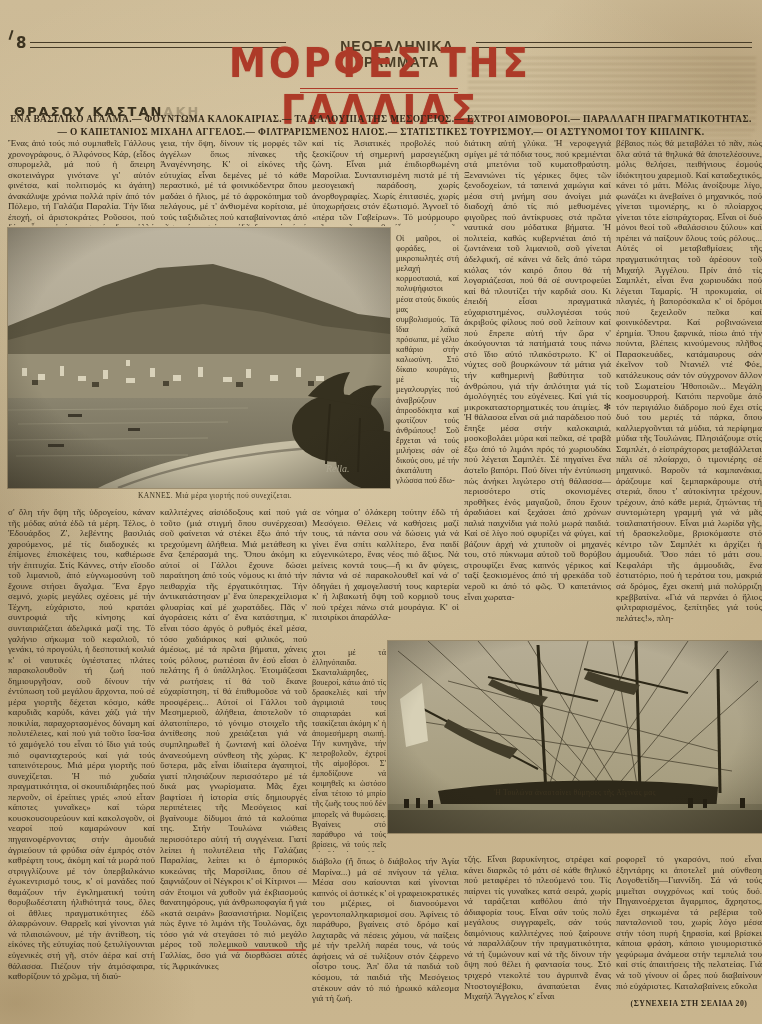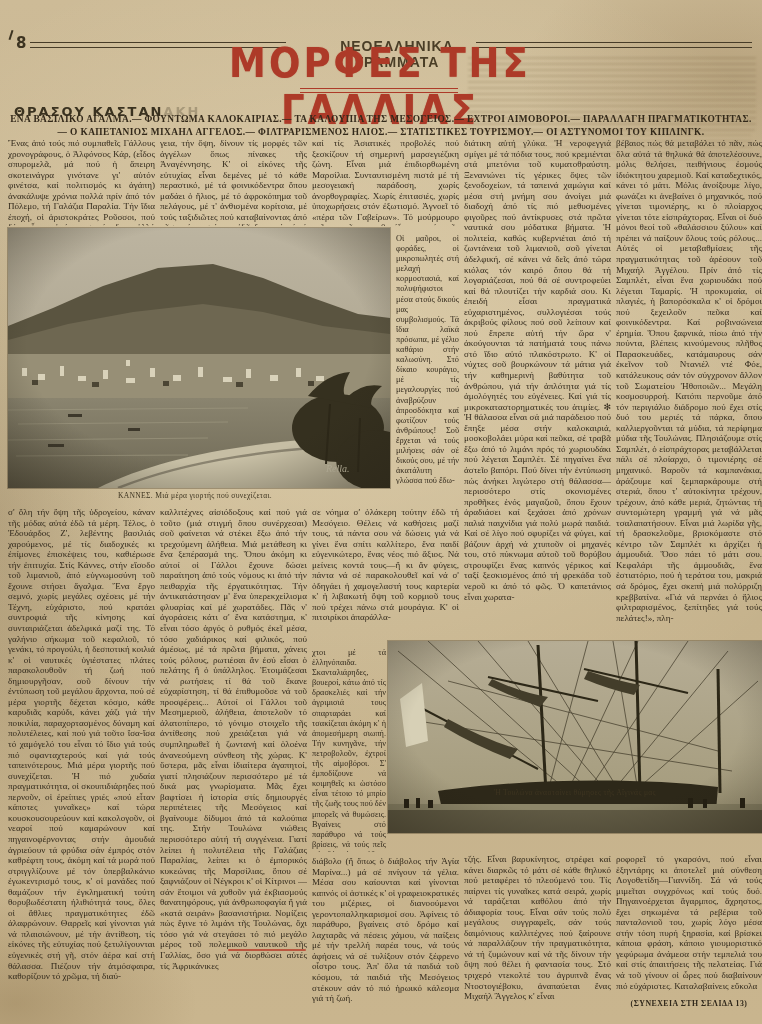--- a/index.html
+++ b/index.html
@@ -137,21 +137,21 @@
       <path d="M300,168 q18,-22 42,-24 q-10,18 -4,26 q16,-16 36,-12 q-14,12 -10,22 Z"></path>
     </g>
     <g stroke="#2c2718" stroke-width="2">
       <line x1="322" y1="176" x2="318" y2="236"></line>
         <line x1="352" y1="190" x2="350" y2="244"></line>
     </g>
     <text x="318" y="244" font-family="Liberation Serif, serif" font-style="italic" font-size="10" fill="#d8d1b8">Rella.</text>
     <rect width="382" height="260" fill="url(#vg)"></rect>
   </svg>
 </div>
-<div class="caption" style="left:4px;top:491px;width:382px;">ΚΑΝΝΕΣ. Μιά μέρα γιορτής πού συνεχίζεται.</div>
+<div class="caption" style="left:24px;top:491px;width:382px;">ΚΑΝΝΕΣ. Μιά μέρα γιορτής πού συνεχίζεται.</div>
 
 <div class="col narrow" style="left:396px;top:234px;width:63px;height:250px;">Οἱ μαῦροι, οἱ φοράδες, οἱ μικροπωλητές στή μελαχή κορμοστασιά, καί πολυψήφιστοι μέσα στούς δικούς μας συμβολισμούς. Τά ἴδια λαϊκά πρόσωπα, μέ γέλιο καθάριο στήν καλωσύνη. Στό δίκαιο κουράγιο, μέ τίς μεγαλουργίες πού ἀναβρύζουν ἀπροσδόκητα καί φωτίζουν τούς ἀνθρώπους! Σοῦ ἔρχεται νά τούς μιλήσεις σάν σέ δικούς σου, μέ τήν ἀκατάλυτη γλώσσα πού ἔδω-</div>
 
 <div class="col" style="left:8px;top:507px;width:147px;height:503px;">σ' ὅλη τήν ὄψη τῆς ὑδρογείου, κάναν τῆς μόδας αὐτά ἐδῶ τά μέρη. Τέλος, ὁ Ἐδουάρδος Ζ', λεβέντης βασιλιάς χαρούμενος, μέ τίς διαδοχικές κι ἐπίμονες ἐπισκέψεις του, καθιέρωσε τήν ἐπιτυχία. Στίς Κάννες, στήν εἴσοδο τοῦ λιμανιοῦ, ἀπό εὐγνωμοσύνη τοῦ ἔχουνε στήσει ἄγαλμα. Ἕνα ἔργο σεμνό, χωρίς μεγάλες σχέσεις μέ τήν Τέχνη, εὐχάριστο, πού κρατάει συντροφιά τῆς κίνησης καί συνταιριάζεται ἀδελφικά μαζί της. Τό γαλήνιο σήκωμα τοῦ κεφαλιοῦ, τό γενάκι, τό προγούλι, ἡ δεσποτική κοιλιά κ' οἱ ναυτικές ὑγιέστατες πλάτες παρακολουθοῦν τή ζωή πού δημιουργῆσαν, σοῦ δίνουν τήν ἐντύπωση τοῦ μεγάλου ἄρχοντα, πού σέ μέρα γιορτῆς δέχεται κόσμο, κάθε καρυδιᾶς καρύδι, κάνει χάζι γιά τήν ποικιλία, παραχορτασμένος δύναμη καί πολυτέλειες, καί πού γιά τοῦτο ἴσα-ἴσα τό χαμόγελό του εἶναι τό ἴδιο γιά τούς πιό σφανταχτερούς καί γιά τούς ταπεινότερους. Μιά μέρα γιορτῆς πού συνεχίζεται. Ἡ πιό χυδαία πραγματικότητα, οἱ σκουπιδιάρηδες πού περνοῦν, οἱ ἐρείπιες γριές «πού εἶταν κάποτες γυναῖκες» καί τώρα κουσκουσουρεύουν καί κακολογοῦν, οἱ νεαροί πού καμαρώνουν καί πηγαινοφέρνοντας στήν ἁμουδιά ἀγριεύουν τά φρύδια σάν ἐμπρός στόν καθρέφτη τους, ἀκόμη καί τά μωρά πού στριγγλίζουνε μέ τόν ὑπερβαλκάνιο ἐγωκεντρισμό τους, κ' οἱ μανάδες πού θαμάζουν τήν ἐγκληματική τούτη θορυβωδέστατη ἠλιθιότητά τους, ὅλες οἱ ἄθλιες πραγματικότητες ἐδῶ ἀλαφρώνουν. Θαρρεῖς καί γίνονται γιά νά πλαισιώνουν, μέ τήν ἀντίθεση, τίς εἰκόνες τῆς εὐτυχίας πού ξετυλίγουνται εὐγενικές στή γῆ, στόν ἀέρα καί στή θάλασσα. Πιέζουν τήν ἀτμόσφαιρα, καθορίζουν τό χρῶμα, τή διαύ-</div>
 <div class="col" style="left:160px;top:507px;width:147px;height:503px;">καλλιτέχνες αἰσιόδοξους καί πού γιά τοῦτο (μιά στιγμή ὅπου συνέρχεσαι) σοῦ φαίνεται νά στέκει ἔξω ἀπό τήν τρεχούμενη ἀλήθεια. Μιά μετάθεση κι ἕνα ξεπέρασμά της. Ὅπου ἀκόμη κι αὐτοί οἱ Γάλλοι ἔχουνε δώσει παραίτηση ἀπό τούς νόμους κι ἀπό τήν πειθαρχία τῆς ἐργατικότητας. Τήν ἀντικατάστησαν μ' ἕνα ὑπερεκχείλισμα φλυαρίας καί μέ χωρατάδες. Πᾶς ν' ἀγοράσεις κάτι σ' ἕνα κατάστημα, κ' εἶναι τόσο ἀργός ὁ ρυθμός ἐκεῖ μέσα, τόσο χαδιάρικος καί φιλικός, πού ἀμέσως, μέ τά πρῶτα βήματα, χάνεις τούς ρόλους, ρωτιέσαι ἄν ἐσύ εἶσαι ὁ πελάτης ἤ ὁ ὑπάλληλος. Ἑτοιμάζεσαι νά ρωτήσεις τί θά τοῦ ἔκανε εὐχαρίστηση, τί θά ἐπιθυμοῦσε νά τοῦ προσφέρεις... Αὐτοί οἱ Γάλλοι τοῦ Μεσημεριοῦ, ἀλήθεια, ἀποτελοῦν τό ἁλατοπίπερο, τό γόνιμο στοιχεῖο τῆς ἀντίθεσης πού χρειάζεται γιά νά συμπληρωθεῖ ἡ ζωντανή καί ὁλοένα ἀνανεούμενη σύνθεση τῆς χώρας. Κ' ὕστερα, μᾶς εἶναι ἰδιαίτερα ἀγαπητοί, γιατί πλησιάζουν περισσότερο μέ τά δικά μας γνωρίσματα. Μᾶς ἔχει βαφτίσει ἡ ἱστορία στίς δημιουργές περιπέτειες τῆς Μεσόγειος καί βγαίνουμε δίδυμοι ἀπό τά καλούπια της. Στήν Τουλώνα νιώθεις περισσότερο αὐτή τή συγγένεια. Γιατί λείπει ἡ πολυτέλεια τῆς Γαλάζιας Παραλίας, λείπει κι ὁ ἐμπορικός κυκεώνας τῆς Μαρσίλιας, ὅπου σέ ξαφνιάζουν οἱ Νέγκροι κ' οἱ Κίτρινοι —σάν ἕτοιμοι νά χυθοῦν γιά ἐκβιασμούς θανατηφόρους, γιά ἀνθρωποφαγία ἤ γιά «κατά σειράν» βασανιστήρια. Νομίζεις πώς ἔγινε τό λιμάνι τῆς Τουλώνας, ὄχι τόσο γιά νά στεγάσει τό πιό μεγάλο μέρος τοῦ πολεμικοῦ ναυτικοῦ τῆς Γαλλίας, ὅσο γιά νά διορθώσει αὐτές τίς Ἀφρικάνικες</div>
 <div class="col" style="left:312px;top:507px;width:147px;height:136px;">σε νόημα σ' ὁλάκερη τούτην ἐδῶ τή Μεσόγειο. Θέλεις νά καθήσεις μαζί τους, τά πάντα σου νά δώσεις γιά νά γίνει ἕνα σπίτι καλλίτερο, ἕνα παιδί εὐγενικώτερο, ἕνας νέος πιό ἄξιος. Νά μείνεις κοντά τους—ἤ κι ἄν φύγεις, πάντα νά σέ παρακολουθεῖ καί νά σ' ὁδηγάει ἡ χαμογελαστή τους καρτερία κ' ἡ λιβακωτή ὄψη τοῦ κορμιοῦ τους πού τρέχει πάνω στά μουράγια. Κ' οἱ πιτσιρίκοι ἀπαράλλα-</div>
 <div class="col narrow" style="left:312px;top:648px;width:74px;height:204px;">χτοι μέ τά ἑλληνόπαιδα. Σκανταλιάρηδες, βουεροί, κάτω ἀπό τίς δρασκελιές καί τήν ἀγριμισιά τους σπαρταράει καί τσακίζεται ἀκόμη κ' ἡ ἀπομεσήμερη σιωπή. Τήν κυνηγᾶνε, τήν πετροβολοῦν, ἐχτροί τῆς αἱμοβόροι. Σ' ἐμποδίζουνε νά κοιμηθεῖς κι ὡστόσο εἶναι τέτοιο τό μπρίο τῆς ζωῆς τους πού δέν μπορεῖς νά θυμώσεις. Βγαίνεις στό παράθυρο νά τούς βρίσεις, νά τούς πεῖς πώς θά τούς ταράξεις, ὅπως ἡ Ἁγία Μαρίνα τό</div>
 <div class="col" style="left:312px;top:856px;width:147px;height:152px;">διάβολο (ἤ ὅπως ὁ διάβολος τήν Ἁγία Μαρίνα...) μά σέ πνίγουν τά γέλια. Μέσα σου καίουνται καί γίνονται καπνός οἱ ἀστικές κ' οἱ γραφειοκρατικές του μιζέριες, οἱ διανοούμενοι γεροντοπαλληκαρισμοί σου. Ἀφίνεις τό παράθυρο, βγαίνεις στό δρόμο καί λαχταρᾶς νά πέσεις χάμου, νά παίξεις μέ τήν τρελλή παρέα τους, νά τούς ἀφήσεις νά σέ τυλίξουν στόν ξέφρενο οἶστρο τους. Ἀπ' ὅλα τά παιδιά τοῦ κόσμου, τά παιδιά τῆς Μεσόγειος στέκουν σάν τό πιό ἡρωικό κάλεσμα γιά τή ζωή.</div>
 
 <div class="photo" style="left:388px;top:641px;width:374px;height:192px;">
@@ -208,13 +208,13 @@
         <rect x="315" y="158" width="4" height="9"></rect>
         <rect x="352" y="157" width="5" height="10"></rect>
     </g>
     <rect width="374" height="192" fill="url(#vg2)"></rect>
   </svg>
 </div>
 <div class="caption" style="left:398px;top:788px;width:354px;">Ἡ Τουλώνα ἀνασταίνει θύμησες τῆς Αἴγινάς μας</div>
 
 <div class="col" style="left:464px;top:854px;width:147px;height:158px;">τζής. Εἶναι βαρυκίνητος, στρέφει καί κάνει διαρκῶς τό μάτι σέ κάθε θηλυκό πού μεταφέρει τό πλεούμενό του. Τίς παίρνει τίς γυναῖκες κατά σειρά, χωρίς νά ταράζεται καθόλου ἀπό τήν ἀδιαφορία τους. Εἶναι σάν τούς πολύ μεγάλους συγγραφεῖς, σάν τούς δαιμόνιους καλλιτέχνες πού ξαίρουνε νά παραλλάζουν τήν πραγματικότητα, νά τή ζυμώνουν καί νά τῆς δίνουν τήν ὄψη πού θέλει ἡ φαντασία τους. Στό τριχερό ντεκολτέ του ἀγρυπνᾶ ἕνας Ντοστογιέβσκυ, ἀναπαύεται ἕνας Μιχαήλ Ἄγγελος κ' εἶναι</div>
 <div class="col" style="left:616px;top:854px;width:146px;height:142px;">ροφορεῖ τό γκαρσόνι, πού εἶναι ἑξηντάρης κι ἀποτελεῖ μιά σύνθεση Λογοθετίδη—Γιαννίδη. Σά νά τούς μιμεῖται συγχρόνως καί τούς δυό. Πηγαινοέρχεται ἄγαρμπος, ἄχρηστος, ἔχει σηκωμένα τά ρεβέρια τοῦ πανταλονιοῦ του, χωρίς λόγο μέσα στήν τόση πυρή ξηρασία, καί βρίσκει κάποια φράση, κάποιο γιουμοριστικό γεφύρωμα ἀνάμεσα στήν τεμπελιά του καί στίς ἀπαιτήσεις τῆς πελατείας. Γιά νά τοῦ γίνουν οἱ ὧρες πού διαβαίνουν πιό εὐχάριστες. Καταλαβαίνεις εὔκολα</div>
-<div id="continuation">(ΣΥΝΕΧΕΙΑ ΣΤΗ ΣΕΛΙΔΑ 13)</div>
+<div id="continuation">(ΣΥΝΕΧΕΙΑ ΣΤΗ ΣΕΛΙΔΑ 20)</div>
 
 </body></html>

